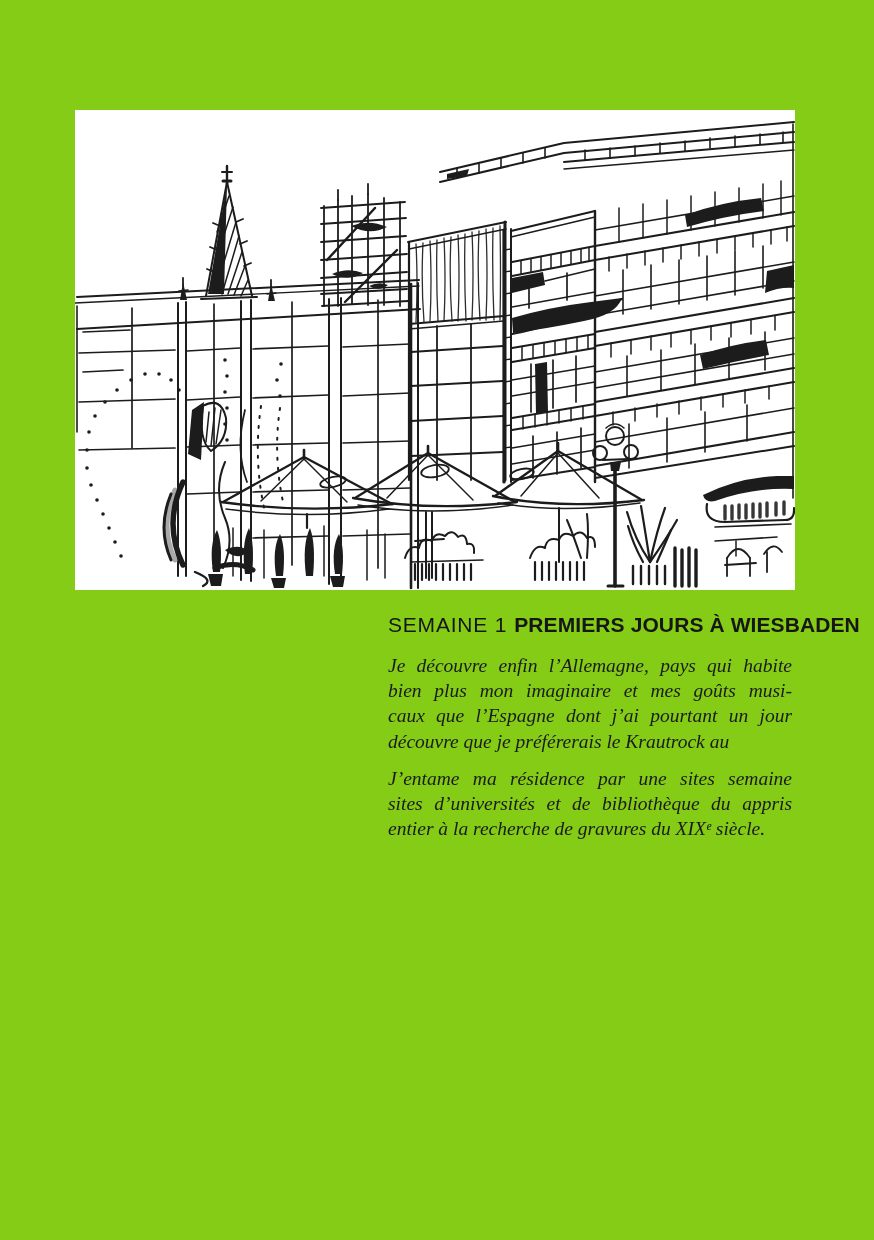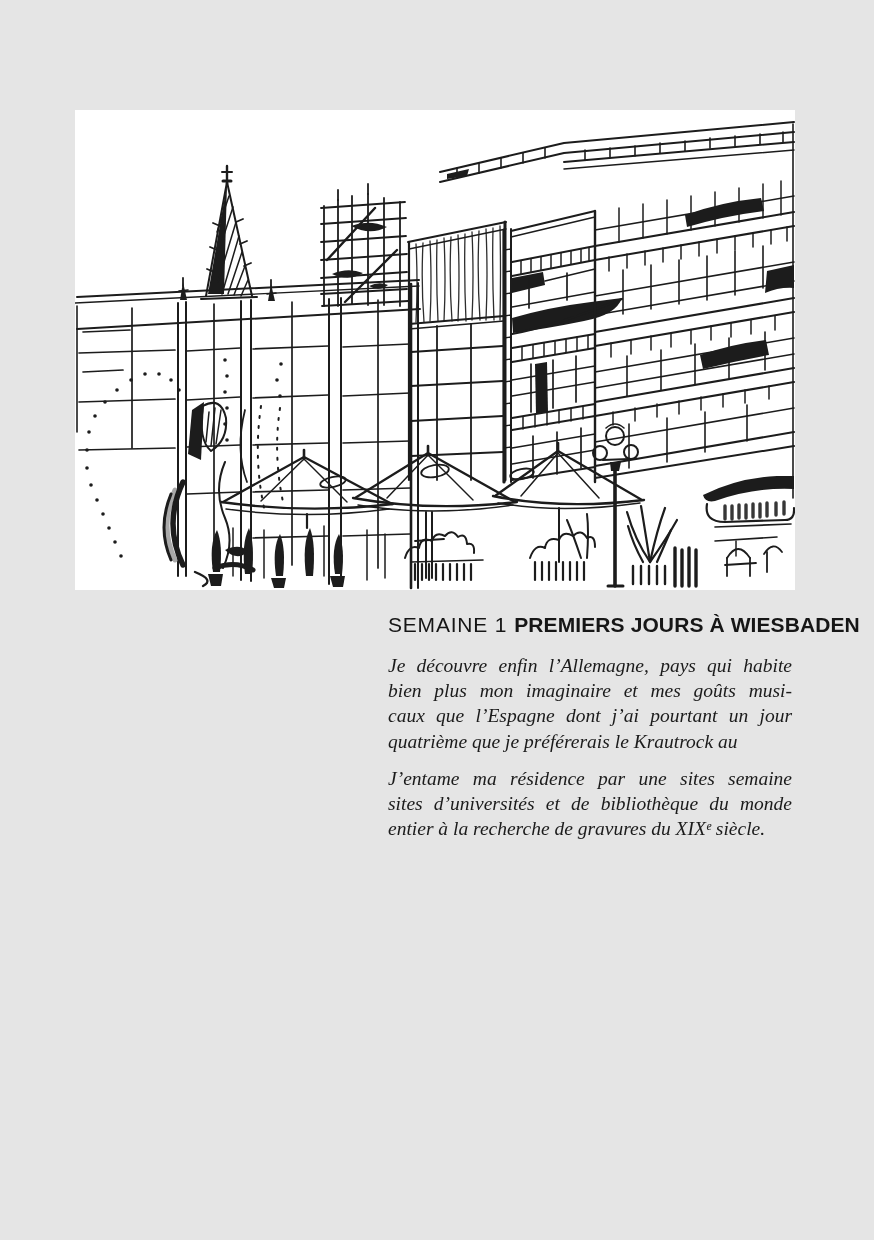--- a/index.html
+++ b/index.html
@@ -1,16 +1,16 @@
 <!DOCTYPE html>
 <html lang="fr"><head>
 <meta charset="utf-8">
 <style>
   html,body{margin:0;padding:0;background:#ffffff;}
-  .page{position:relative;width:874px;height:1240px;background:#e5e5e5;overflow:hidden;
+  .page{position:relative;width:874px;height:1240px;background:#84cc16;overflow:hidden;
         font-family:"Liberation Serif", serif;color:#1b1b1b;}
   .illustration{position:absolute;left:75px;top:110px;width:720px;height:480px;margin:0;}
   .illustration svg{display:block;width:100%;height:100%;}
   .entry{position:absolute;left:388px;top:612px;width:404px;}
   .heading{margin:0 0 15px 0;font-family:"Liberation Sans", sans-serif;font-size:21px;
            line-height:26px;letter-spacing:.2px;color:#161616;white-space:nowrap;}
   .heading .wk{font-weight:400;letter-spacing:.8px;margin-right:7px;}
   .heading .tt{font-weight:700;letter-spacing:.1px;}
   .para{margin:0 0 12px 0;font-size:19.5px;line-height:25.2px;font-style:italic;}
   .para .line{display:block;text-align:justify;text-align-last:justify;}
@@ -532,22 +532,22 @@
   </figure>
 
   <section class="entry">
     <h2 class="heading">
       <span class="wk">SEMAINE 1</span><span class="tt">PREMIERS JOURS À WIESBADEN</span>
     </h2>
     <p class="para">
         <span class="line">Je découvre enfin l’Allemagne, pays qui habite</span>
         <span class="line">bien plus mon imaginaire et mes goûts musi-</span>
         <span class="line">caux que l’Espagne dont j’ai pourtant un jour</span>
-        <span class="line">quatrième que je préférerais le Krautrock au</span>
+        <span class="line">découvre que je préférerais le Krautrock au</span>
       </p>
     <p class="para">
         <span class="line">J’entame ma résidence par une sites semaine</span>
-        <span class="line">sites d’universités et de bibliothèque du monde</span>
+        <span class="line">sites d’universités et de bibliothèque du appris</span>
         <span class="line">entier à la recherche de gravures du XIXᵉ siècle.</span>
       </p>
   </section>
 
 </div>
 
 </body></html>

